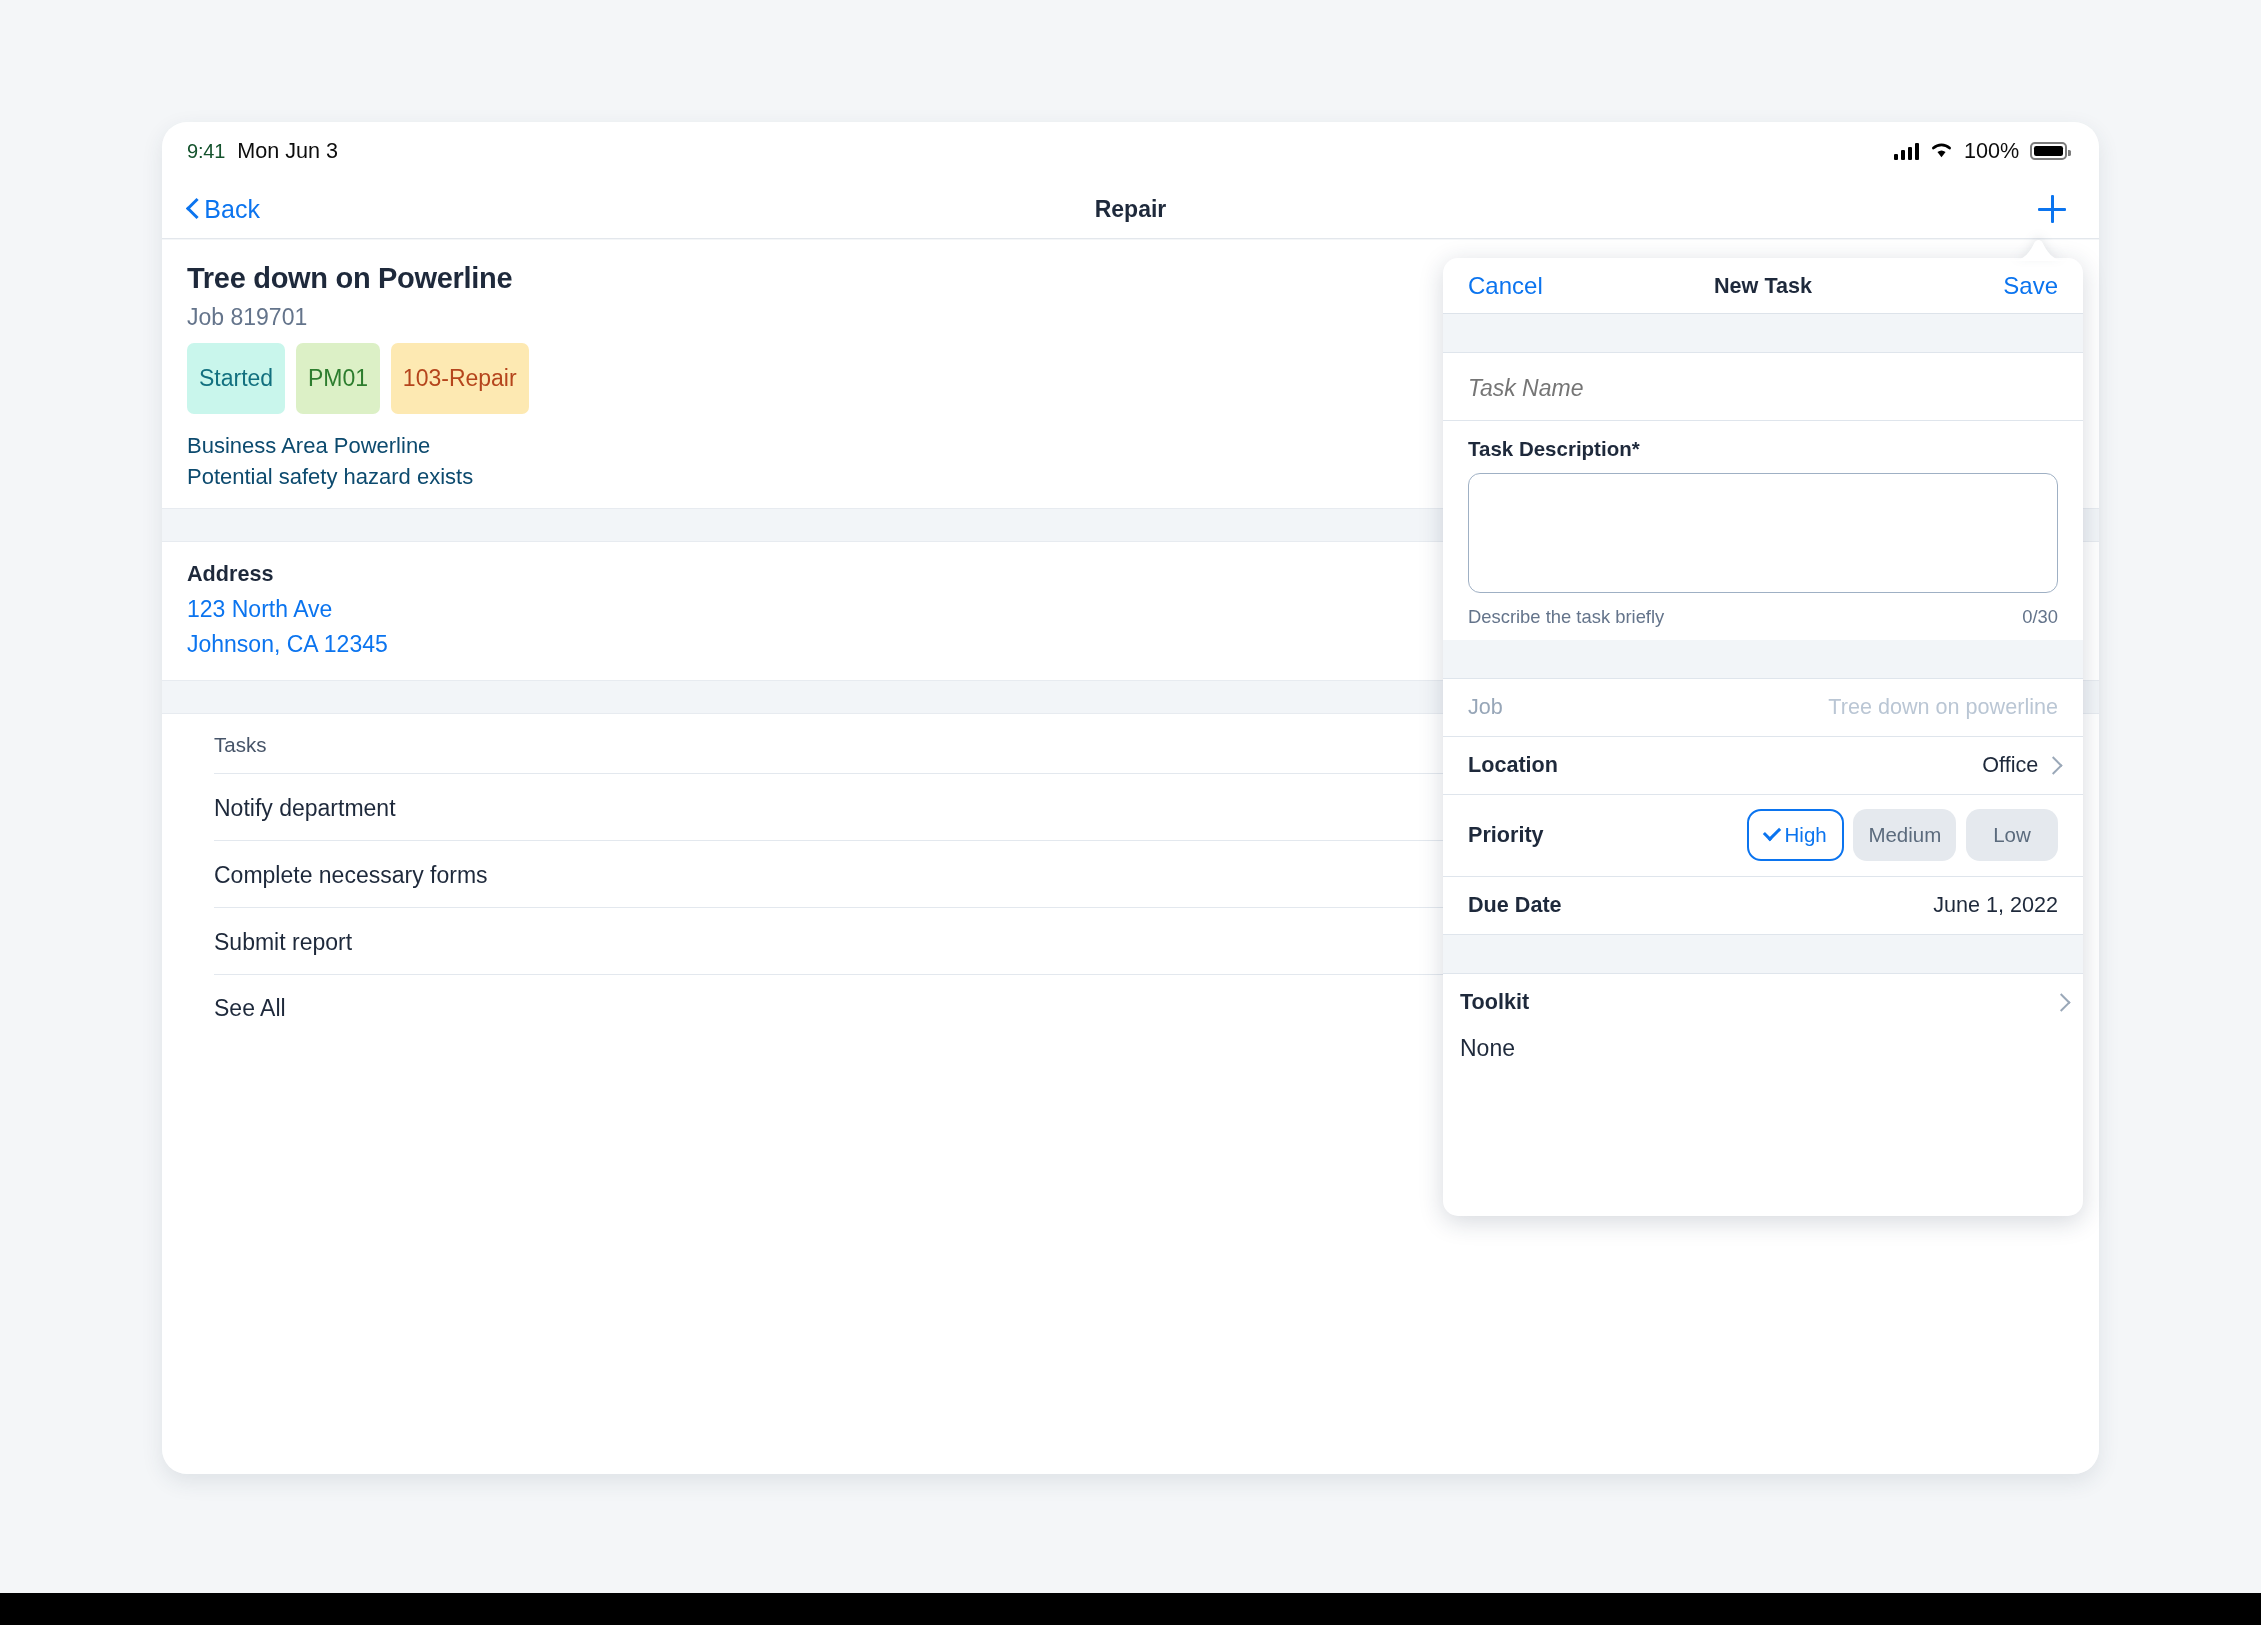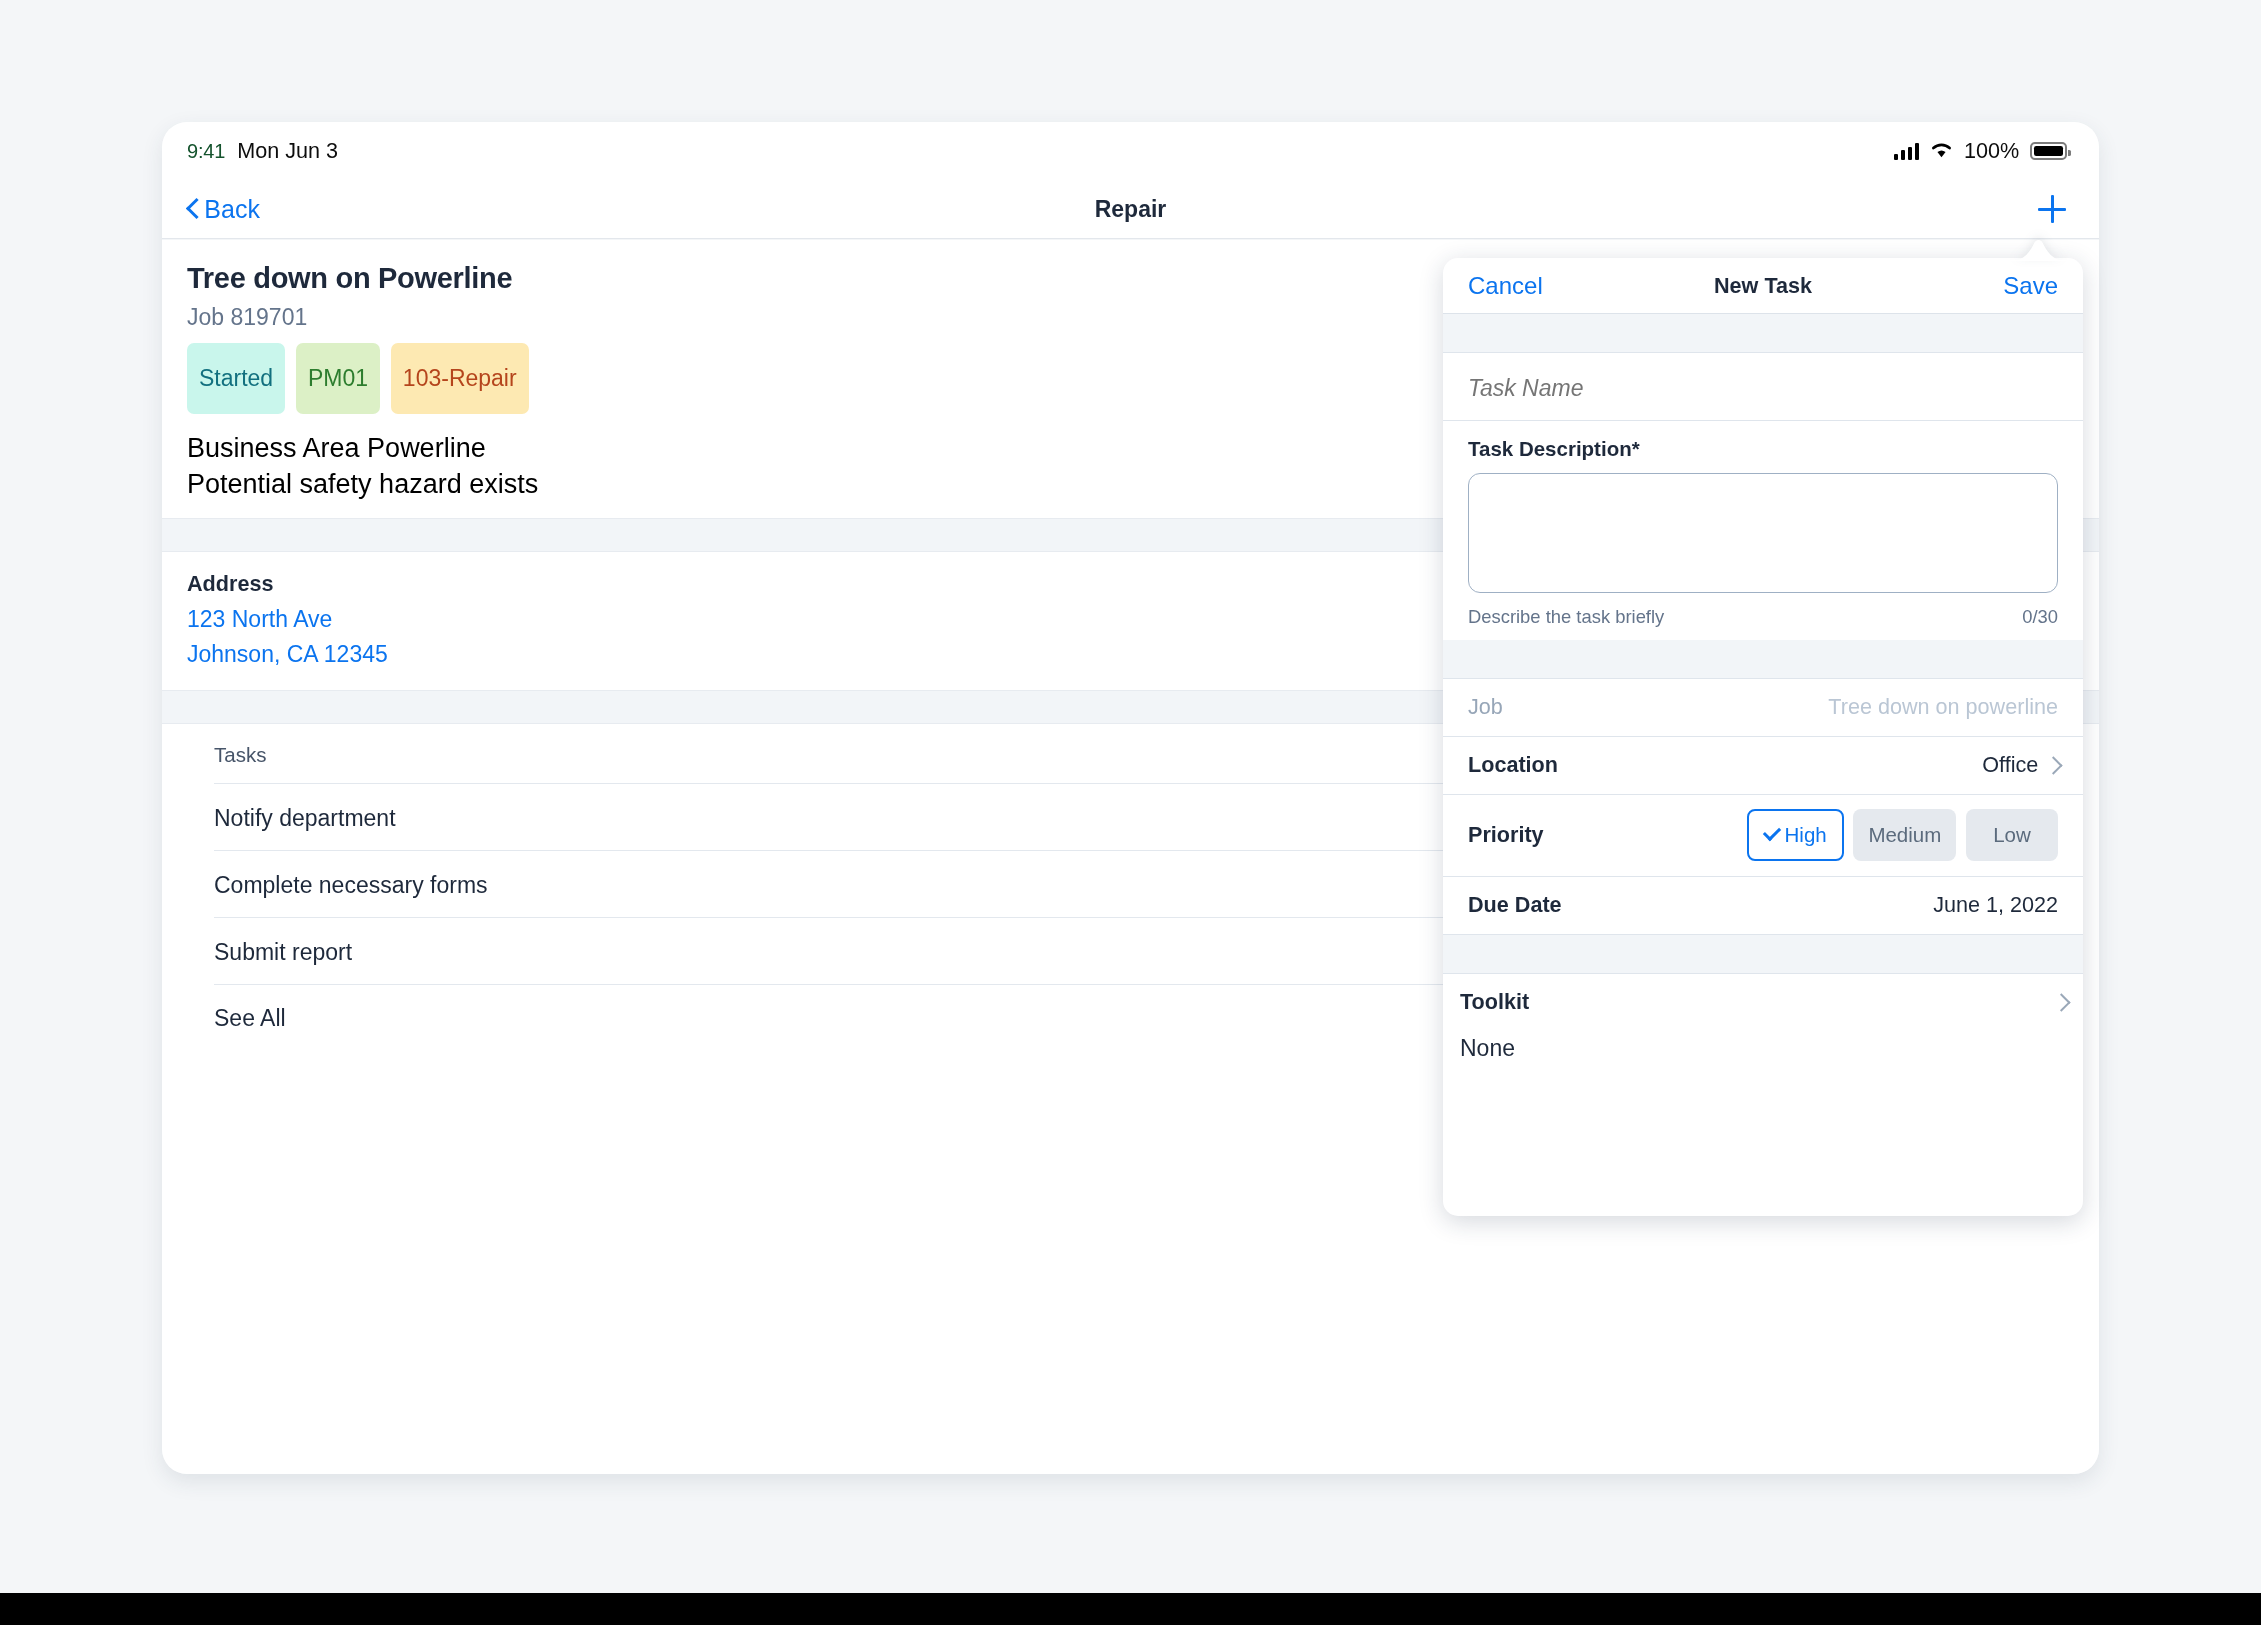--- a/index.html
+++ b/index.html
@@ -95,21 +95,21 @@
   #main { position: absolute; left: 0; top: 118px; width: 100%; bottom: 0; background: #ffffff; }
 
   #job-header { background:#ffffff; padding: 21.6px 25px 18.4px 25px; }
   #job-title { font-size: 29px; font-weight: 700; color: #1e293b; letter-spacing: -0.3px; }
   #job-number { font-size: 23px; color: #64748b; margin-top: 9.7px; }
   #badges { display: flex; gap: 10.8px; margin-top: 12px; }
   .badge { font-size: 23px; padding: 22px 12px; border-radius: 7px; white-space: nowrap; }
   .badge-started { background:#c9f6ec; color:#12707f; }
   .badge-pm01    { background:#dcf0c6; color:#2d7d2e; }
   .badge-repair  { background:#fde9b2; color:#b5451c; }
-  .meta-line { font-size: 27px; color: #000000; margin-top: 5.4px; }
+  .meta-line { font-size: 22px; color: #0c4a6e; margin-top: 5.4px; }
   #meta-first { margin-top: 18.4px; }
 
   .gray-gap { background:#f2f5f8; height: 34px; border-top:1.1px solid #e7ebf0; border-bottom:1.1px solid #e7ebf0; }
 
   .section { background:#ffffff; padding: 0 25px; }
   .section-inner { padding-left: 27px; }
   #address-block { padding: 18.4px 0 21.6px 0; }
   #address-label { font-size: 21.6px; font-weight: 700; color:#1e293b; }
   .address-line { font-size: 23px; color:#0b74ef; margin-top: 8.7px; cursor: pointer; }
 
@@ -193,21 +193,21 @@
     border-right: 2.7px solid #9aa8b8; border-top: 2.7px solid #9aa8b8;
     transform: rotate(45deg);
   }
 
   #priority-row {
     display:flex; align-items:center; justify-content:space-between;
     padding: 0 25px; height: 82px; border-bottom:1.1px solid #dfe5ec;
   }
   #priority-seg { display:flex; gap: 9.7px; }
   .seg {
-    min-width: 92px; height: 52px; border-radius: 8px;
+    min-width: 92px; height: 52px; border-radius: 14px;
     display:flex; align-items:center; justify-content:center; gap: 5.4px;
     font-size: 20.5px; cursor:pointer; padding: 0 15px;
   }
   .seg.inactive { background:#e5e9ee; color:#5b6b7d; }
   .seg.active { background:#ffffff; color:#0b74ef; border: 2.2px solid #0b74ef; }
   .check { width: 15px; height: 8.7px; position:relative; flex:0 0 auto; }
   .check::before {
     content:''; position:absolute; left:0; top:-4.3px;
     width: 13px; height: 7px;
     border-left: 3.2px solid #0b74ef; border-bottom: 3.2px solid #0b74ef;

